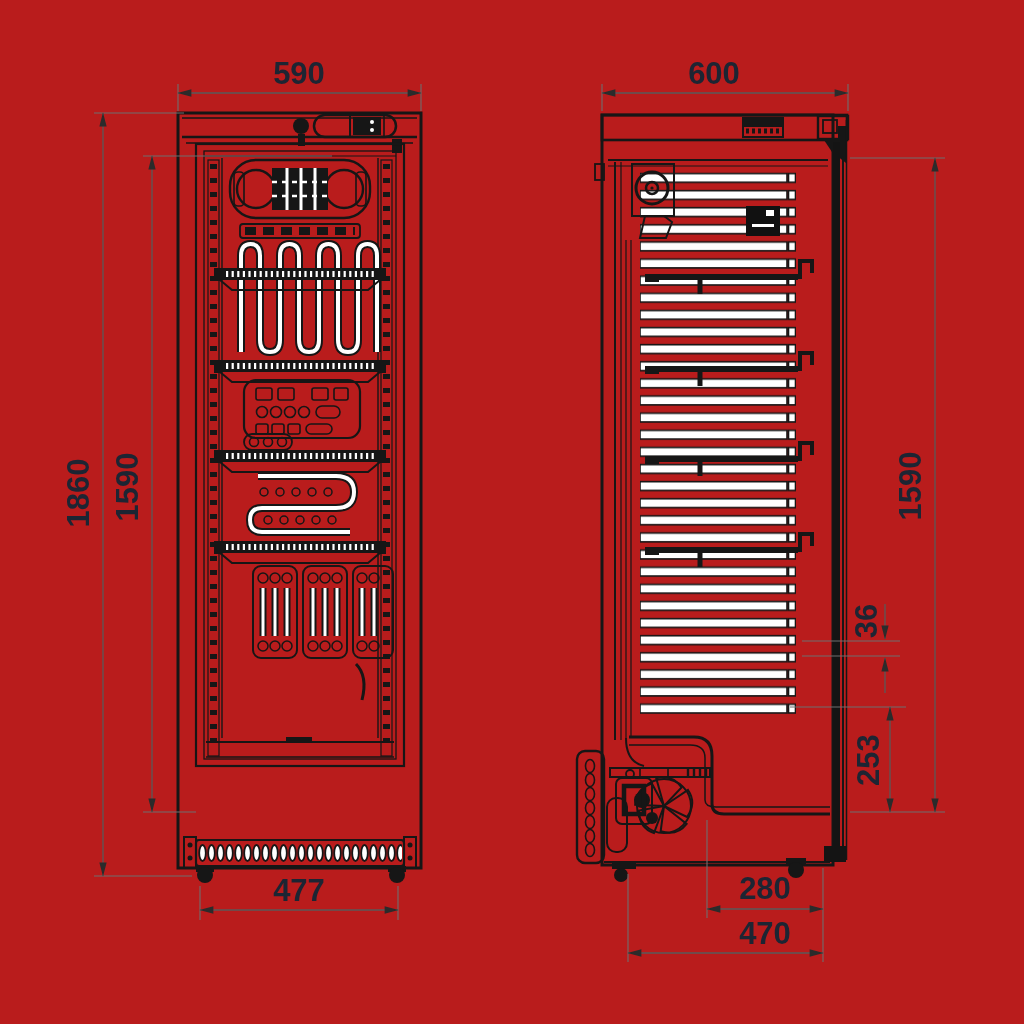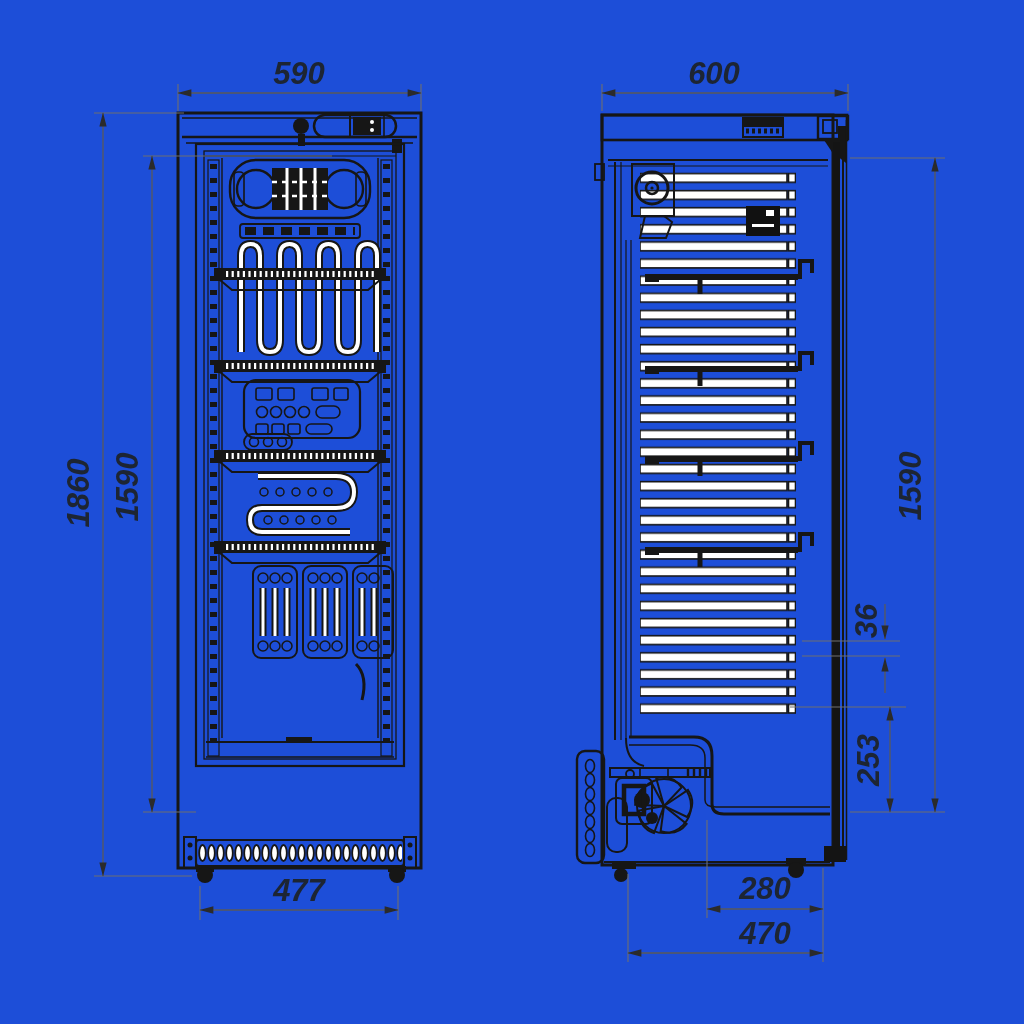--- a/index.html
+++ b/index.html
@@ -1,17 +1,17 @@
 <!DOCTYPE html>
 <html><head>
 <meta charset="utf-8">
 <style>
   html,body{margin:0;padding:0;background:#ffffff;}
-  #stage{position:relative;width:1024px;height:1024px;background:#1d4ed8;overflow:hidden;
-         font-family:"Liberation Sans",sans-serif;font-style:italic;}
+  #stage{position:relative;width:1024px;height:1024px;background:#b91c1c;overflow:hidden;
+         font-family:"Liberation Sans",sans-serif;}
   svg{position:absolute;left:0;top:0;}
   .body-line{stroke:#161616;fill:none;}
   .dim{stroke:#5a5a5a;stroke-width:1.3;fill:none;}
   .ext{stroke:#6f6f6f;stroke-width:1.1;fill:none;}
   .dimtxt{font-family:"Liberation Sans",sans-serif;font-weight:bold;font-size:31px;fill:#1d2533;}
 </style>
 </head>
 <body>
 
 <div id="stage">

